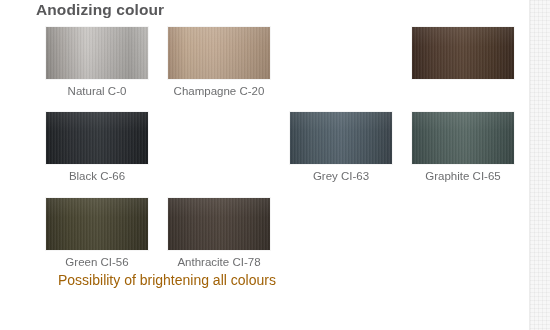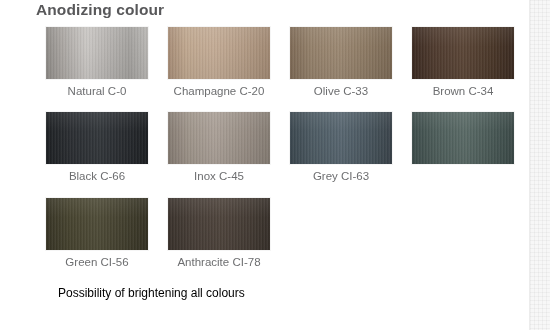--- a/index.html
+++ b/index.html
@@ -133,23 +133,23 @@
     font-size: 11.5px;
     color: #6d6e70;
     white-space: nowrap;
     line-height: 14px;
   }
 
   
   #footer-note {
     position: absolute;
     left: 58px;
-    top: 286px;
-    font-size: 12px;
-    color: #000000;
+    top: 272px;
+    font-size: 14px;
+    color: #a16207;
     white-space: nowrap;
   }
 </style>
 </head>
 <body>
 
 <div id="page">
 
   <div id="content">
 
@@ -157,44 +157,36 @@
 
     <div class="swatch-row" id="row-1">
         <div class="swatch-cell col-0">
           <div class="swatch-chip" style="background: linear-gradient(to right, rgb(142, 139, 135) 0%, rgb(166, 162, 158) 14%, rgb(201, 198, 195) 40%, rgb(180, 177, 174) 62%, rgb(162, 160, 157) 82%, rgb(184, 182, 179) 100%);"></div>
           <div class="swatch-label">Natural C-0</div>
         </div>
         <div class="swatch-cell col-1">
           <div class="swatch-chip" style="background: linear-gradient(to right, rgb(166, 140, 118) 0%, rgb(191, 167, 143) 18%, rgb(195, 171, 149) 45%, rgb(180, 156, 134) 72%, rgb(160, 136, 114) 100%);"></div>
           <div class="swatch-label">Champagne C-20</div>
         </div>
-        <div class="swatch-cell col-2">
-          <div class="swatch-chip" style="background: linear-gradient(to right, rgb(126, 106, 86) 0%, rgb(147, 128, 106) 20%, rgb(155, 136, 114) 48%, rgb(139, 120, 98) 76%, rgb(122, 104, 84) 100%);"></div>
-          <div class="swatch-label">Olive C-33</div>
-        </div>
         <div class="swatch-cell col-3">
           <div class="swatch-chip" style="background: linear-gradient(to right, rgb(59, 42, 33) 0%, rgb(79, 59, 47) 22%, rgb(91, 70, 55) 50%, rgb(74, 55, 41) 78%, rgb(58, 42, 32) 100%);"></div>
-          <div class="swatch-label">Brown C-34</div>
         </div>
       </div>
     <div class="swatch-row" id="row-2">
         <div class="swatch-cell col-0">
           <div class="swatch-chip" style="background: linear-gradient(to right, rgb(30, 33, 36) 0%, rgb(43, 46, 50) 24%, rgb(51, 55, 59) 52%, rgb(38, 41, 45) 80%, rgb(28, 31, 34) 100%);"></div>
           <div class="swatch-label">Black C-66</div>
         </div>
-        <div class="swatch-cell col-1">
-          <div class="swatch-chip" style="background: linear-gradient(to right, rgb(133, 123, 114) 0%, rgb(158, 148, 138) 20%, rgb(170, 160, 151) 46%, rgb(152, 142, 133) 74%, rgb(133, 124, 115) 100%);"></div>
-          <div class="swatch-label">Inox C-45</div>
-        </div>
         <div class="swatch-cell col-2">
           <div class="swatch-chip" style="background: linear-gradient(to right, rgb(59, 71, 79) 0%, rgb(77, 91, 99) 22%, rgb(88, 102, 112) 50%, rgb(71, 84, 92) 78%, rgb(57, 66, 73) 100%);"></div>
           <div class="swatch-label">Grey CI-63</div>
         </div>
         <div class="swatch-cell col-3">
           <div class="swatch-chip" style="background: linear-gradient(to right, rgb(61, 76, 74) 0%, rgb(78, 94, 91) 24%, rgb(90, 106, 102) 52%, rgb(71, 87, 84) 80%, rgb(58, 72, 70) 100%);"></div>
+          <div class="swatch-label">Graphite CI-65</div>
         </div>
       </div>
     <div class="swatch-row" id="row-3">
         <div class="swatch-cell col-0">
           <div class="swatch-chip" style="background: linear-gradient(to right, rgb(56, 53, 38) 0%, rgb(70, 67, 47) 22%, rgb(79, 76, 56) 50%, rgb(65, 62, 45) 78%, rgb(52, 49, 35) 100%);"></div>
           <div class="swatch-label">Green CI-56</div>
         </div>
         <div class="swatch-cell col-1">
           <div class="swatch-chip" style="background: linear-gradient(to right, rgb(58, 50, 44) 0%, rgb(71, 62, 55) 24%, rgb(78, 68, 60) 52%, rgb(67, 58, 51) 80%, rgb(54, 47, 41) 100%);"></div>
           <div class="swatch-label">Anthracite CI-78</div>

